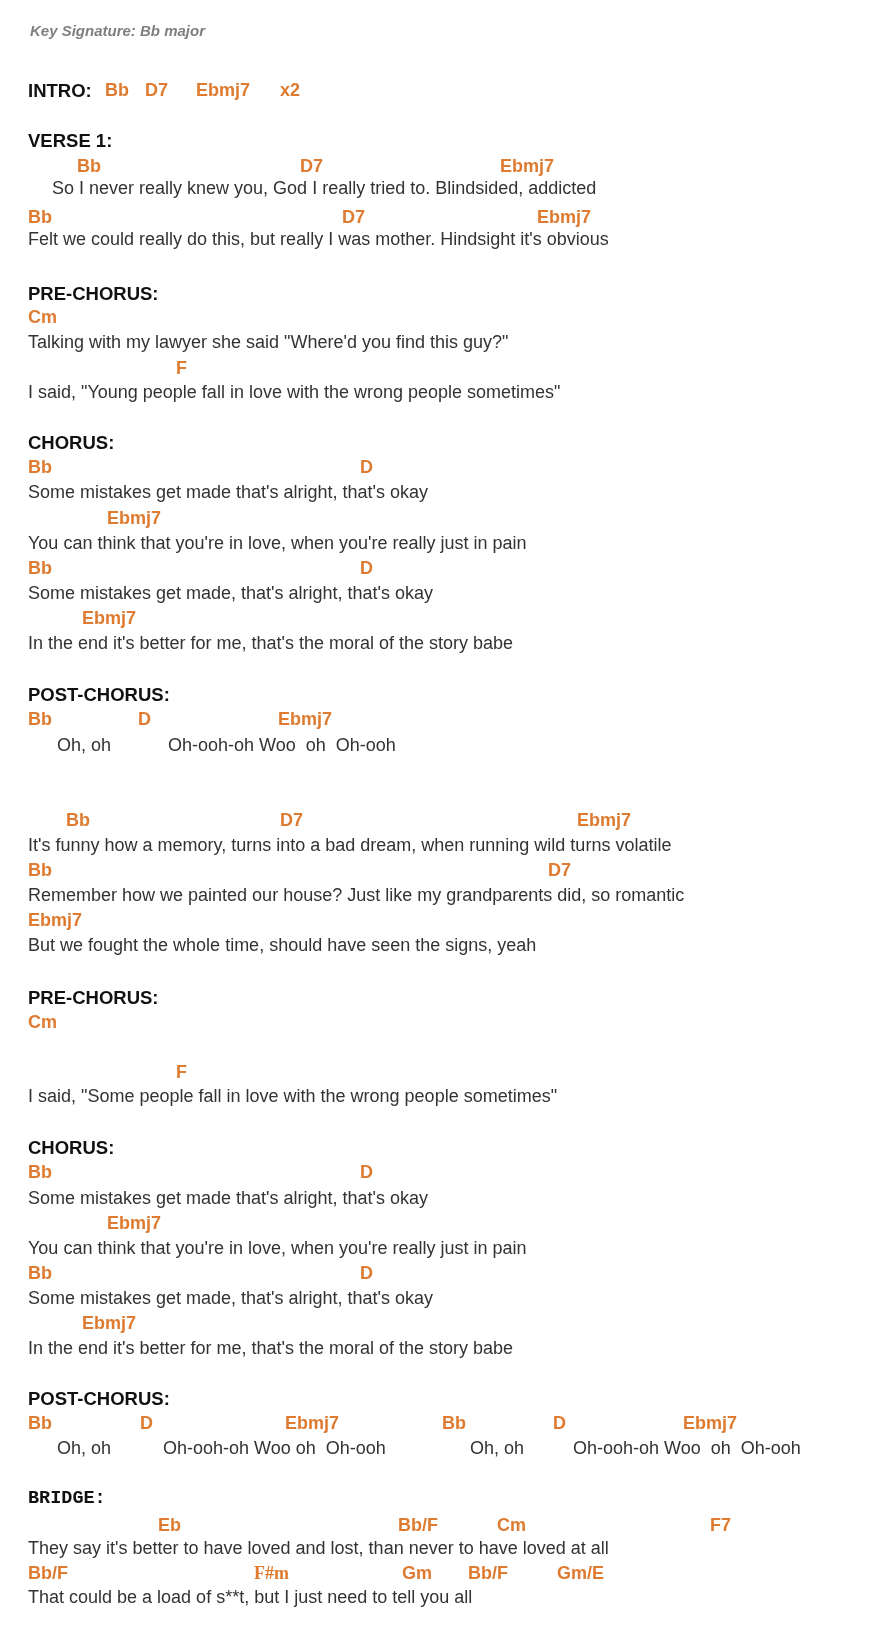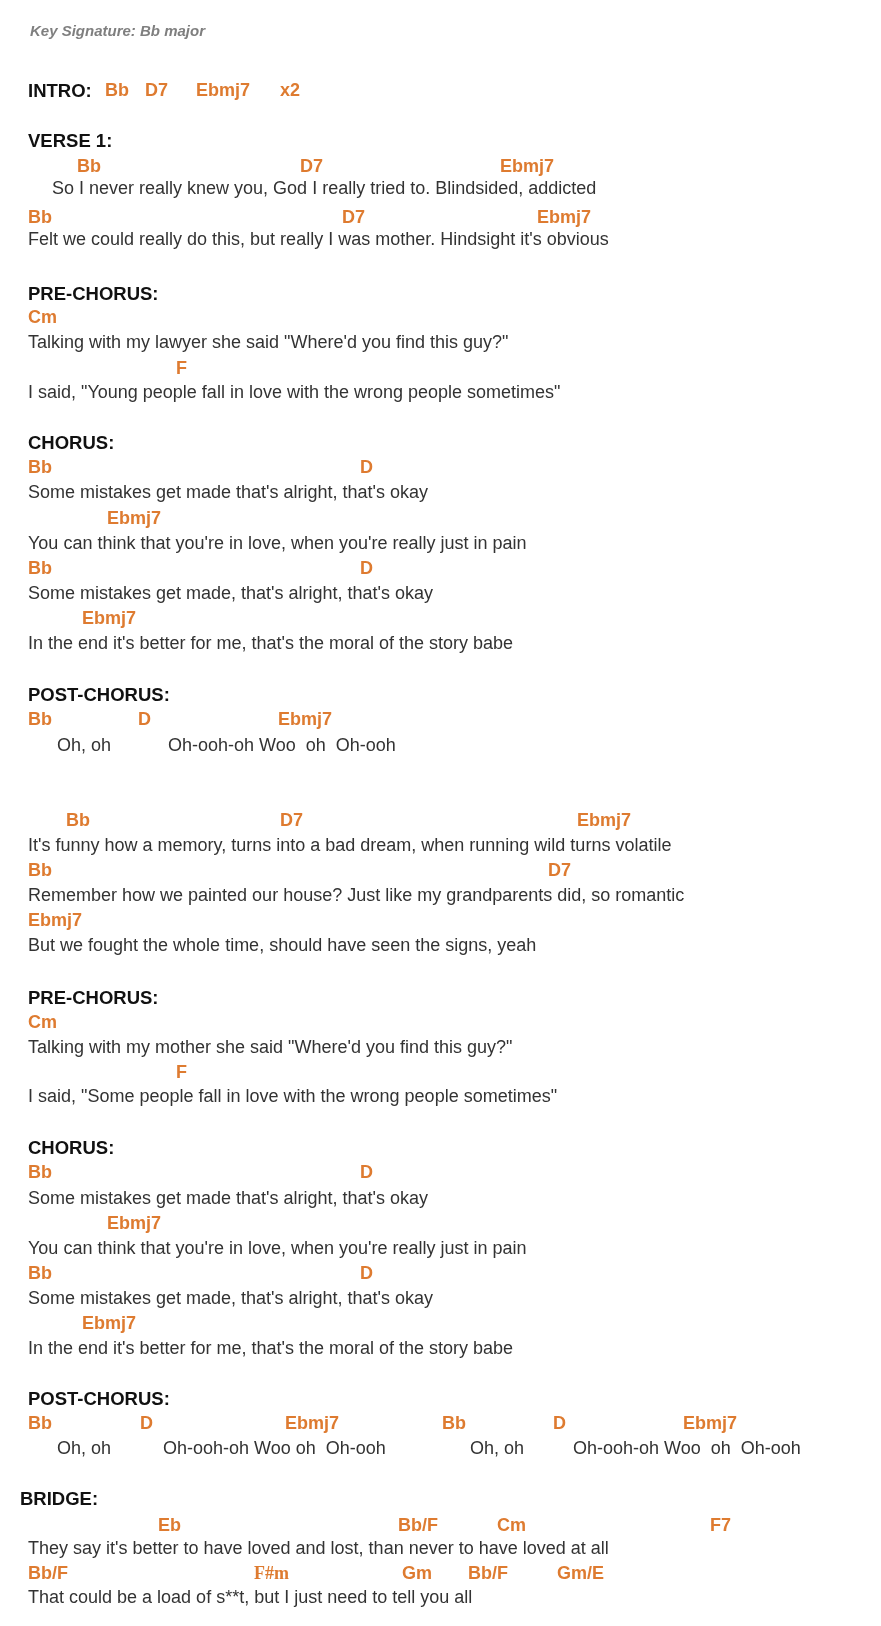--- a/index.html
+++ b/index.html
@@ -121,23 +121,20 @@
     </div>
     <div class="line" style="top: 935px;">
       <span class="lyric" style="left: 28px;">But we fought the whole time, should have seen the signs, yeah</span>
     </div>
     <div class="line" style="top: 987px;">
       <span class="header" style="left: 28px;">PRE-CHORUS:</span>
     </div>
     <div class="line" style="top: 1012px;">
       <span class="chord" style="left: 28px;">Cm</span>
     </div>
-    <div class="line" style="top: 1037px;">
-      <span class="lyric" style="left: 28px;">Talking with my mother she said "Where'd you find this guy?"</span>
-    </div>
     <div class="line" style="top: 1062px;">
       <span class="chord" style="left: 176px;">F</span>
     </div>
     <div class="line" style="top: 1086px;">
       <span class="lyric" style="left: 28px;">I said, "Some people fall in love with the wrong people sometimes"</span>
     </div>
     <div class="line" style="top: 1137px;">
       <span class="header" style="left: 28px;">CHORUS:</span>
     </div>
     <div class="line" style="top: 1162px;">
@@ -177,21 +174,21 @@
       <span class="chord" style="left: 553px;">D</span>
       <span class="chord" style="left: 683px;">Ebmj7</span>
     </div>
     <div class="line" style="top: 1438px;">
       <span class="lyric" style="left: 57px;">Oh, oh</span>
       <span class="lyric" style="left: 163px;">Oh-ooh-oh Woo oh  Oh-ooh</span>
       <span class="lyric" style="left: 470px;">Oh, oh</span>
       <span class="lyric" style="left: 573px;">Oh-ooh-oh Woo  oh  Oh-ooh</span>
     </div>
     <div class="line" style="top: 1488px;">
-      <span class="header" style="left: 20px;">BRIDGE:</span>
+      <span class="header" style="left: 28px; font-family: Liberation Mono, monospace;">BRIDGE:</span>
     </div>
     <div class="line" style="top: 1515px;">
       <span class="chord" style="left: 158px;">Eb</span>
       <span class="chord" style="left: 398px;">Bb/F</span>
       <span class="chord" style="left: 497px;">Cm</span>
       <span class="chord" style="left: 710px;">F7</span>
     </div>
     <div class="line" style="top: 1538px;">
       <span class="lyric" style="left: 28px;">They say it's better to have loved and lost, than never to have loved at all</span>
     </div>

